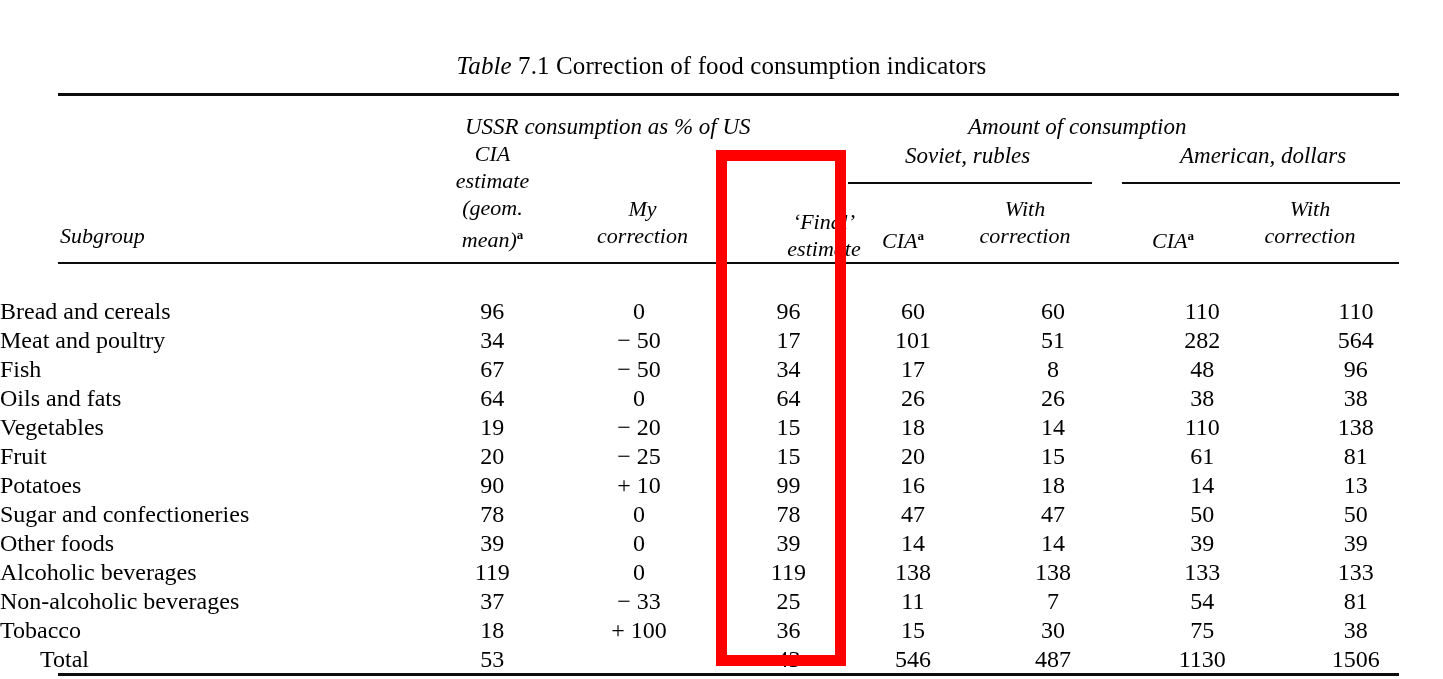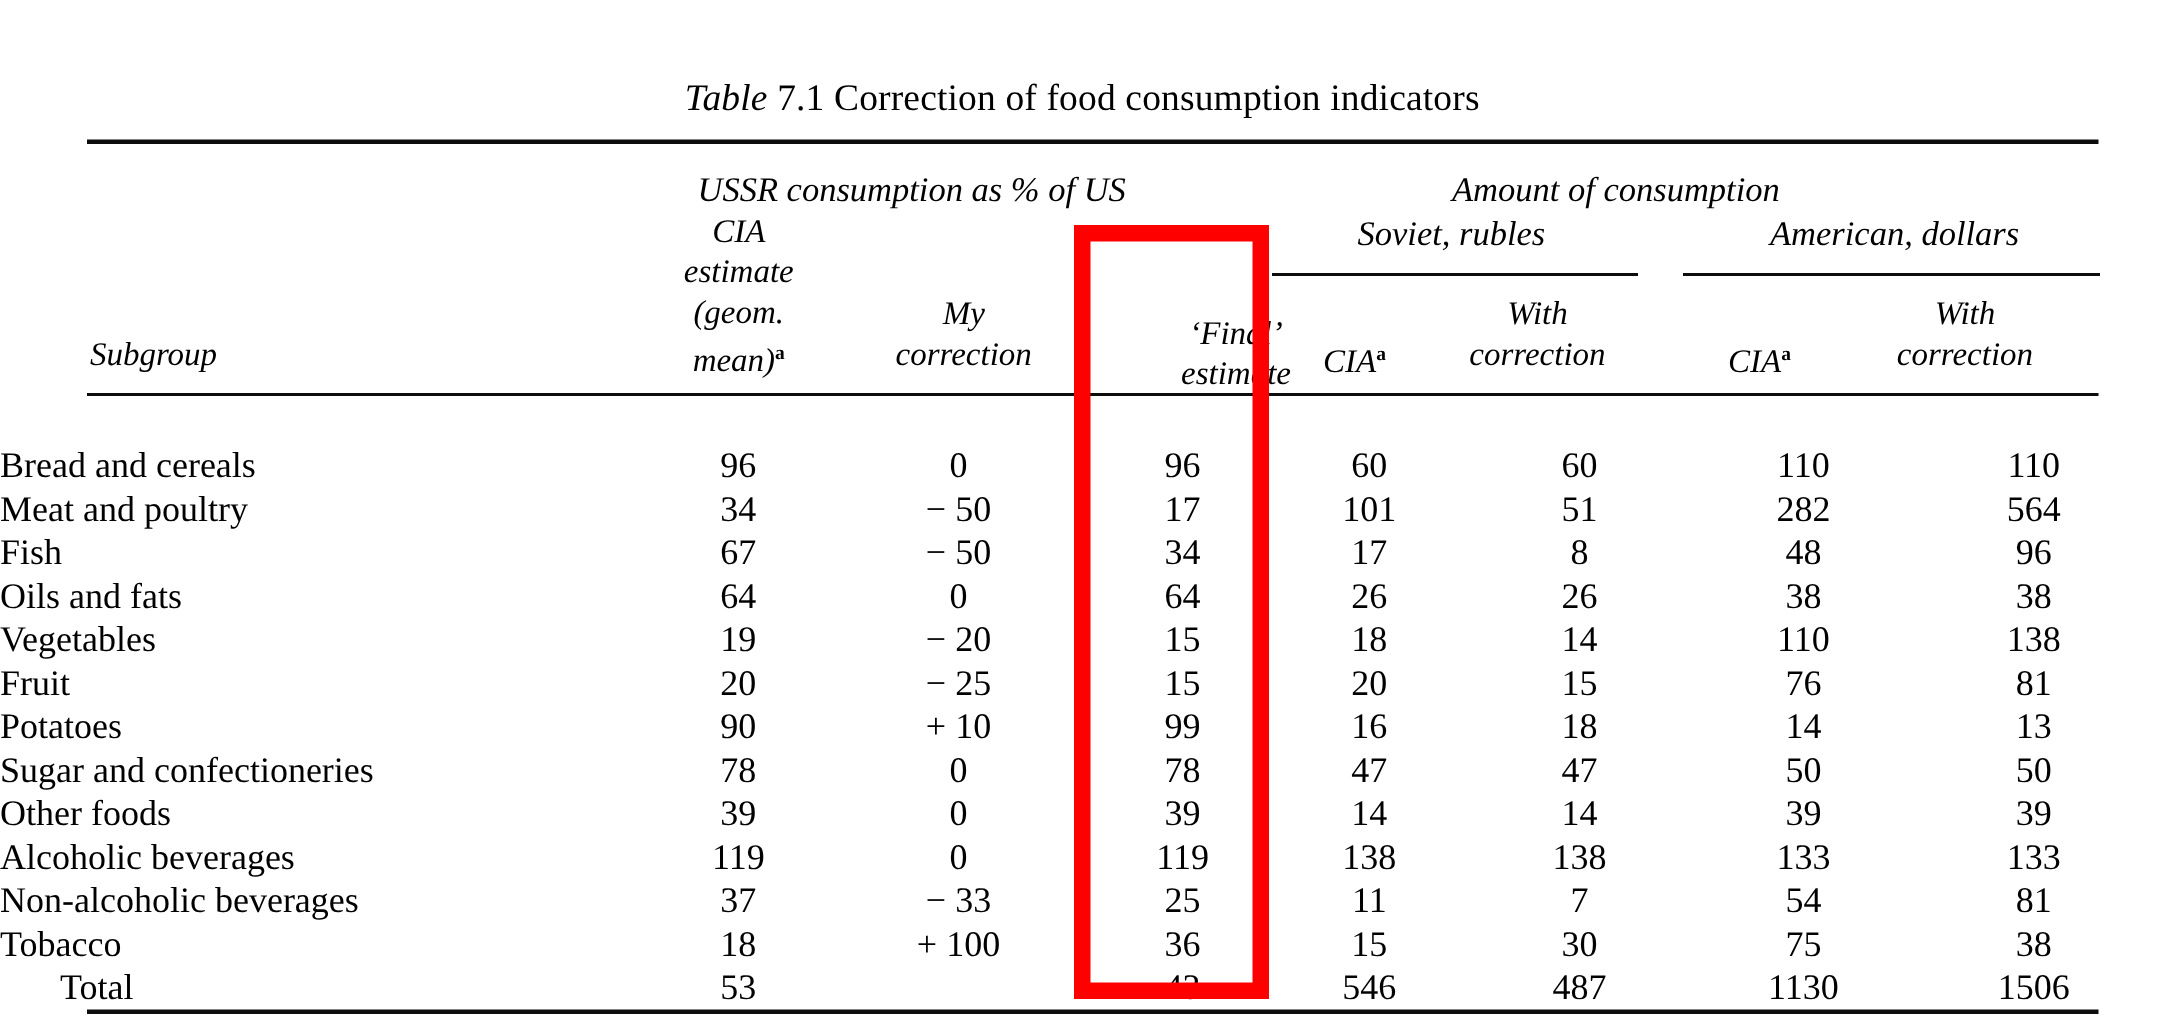--- a/index.html
+++ b/index.html
@@ -253,21 +253,21 @@
             <td class="c-cia-am">110</td>
             <td class="c-wc-am">138</td>
           </tr>
           <tr>
             <td class="c-label">Fruit</td>
             <td class="c-cia-geom">20</td>
             <td class="c-mycorr">− 25</td>
             <td class="c-final">15</td>
             <td class="c-cia-sov">20</td>
             <td class="c-wc-sov">15</td>
-            <td class="c-cia-am">76</td>
+            <td class="c-cia-am">61</td>
             <td class="c-wc-am">81</td>
           </tr>
           <tr>
             <td class="c-label">Potatoes</td>
             <td class="c-cia-geom">90</td>
             <td class="c-mycorr">+ 10</td>
             <td class="c-final">99</td>
             <td class="c-cia-sov">16</td>
             <td class="c-wc-sov">18</td>
             <td class="c-cia-am">14</td>

